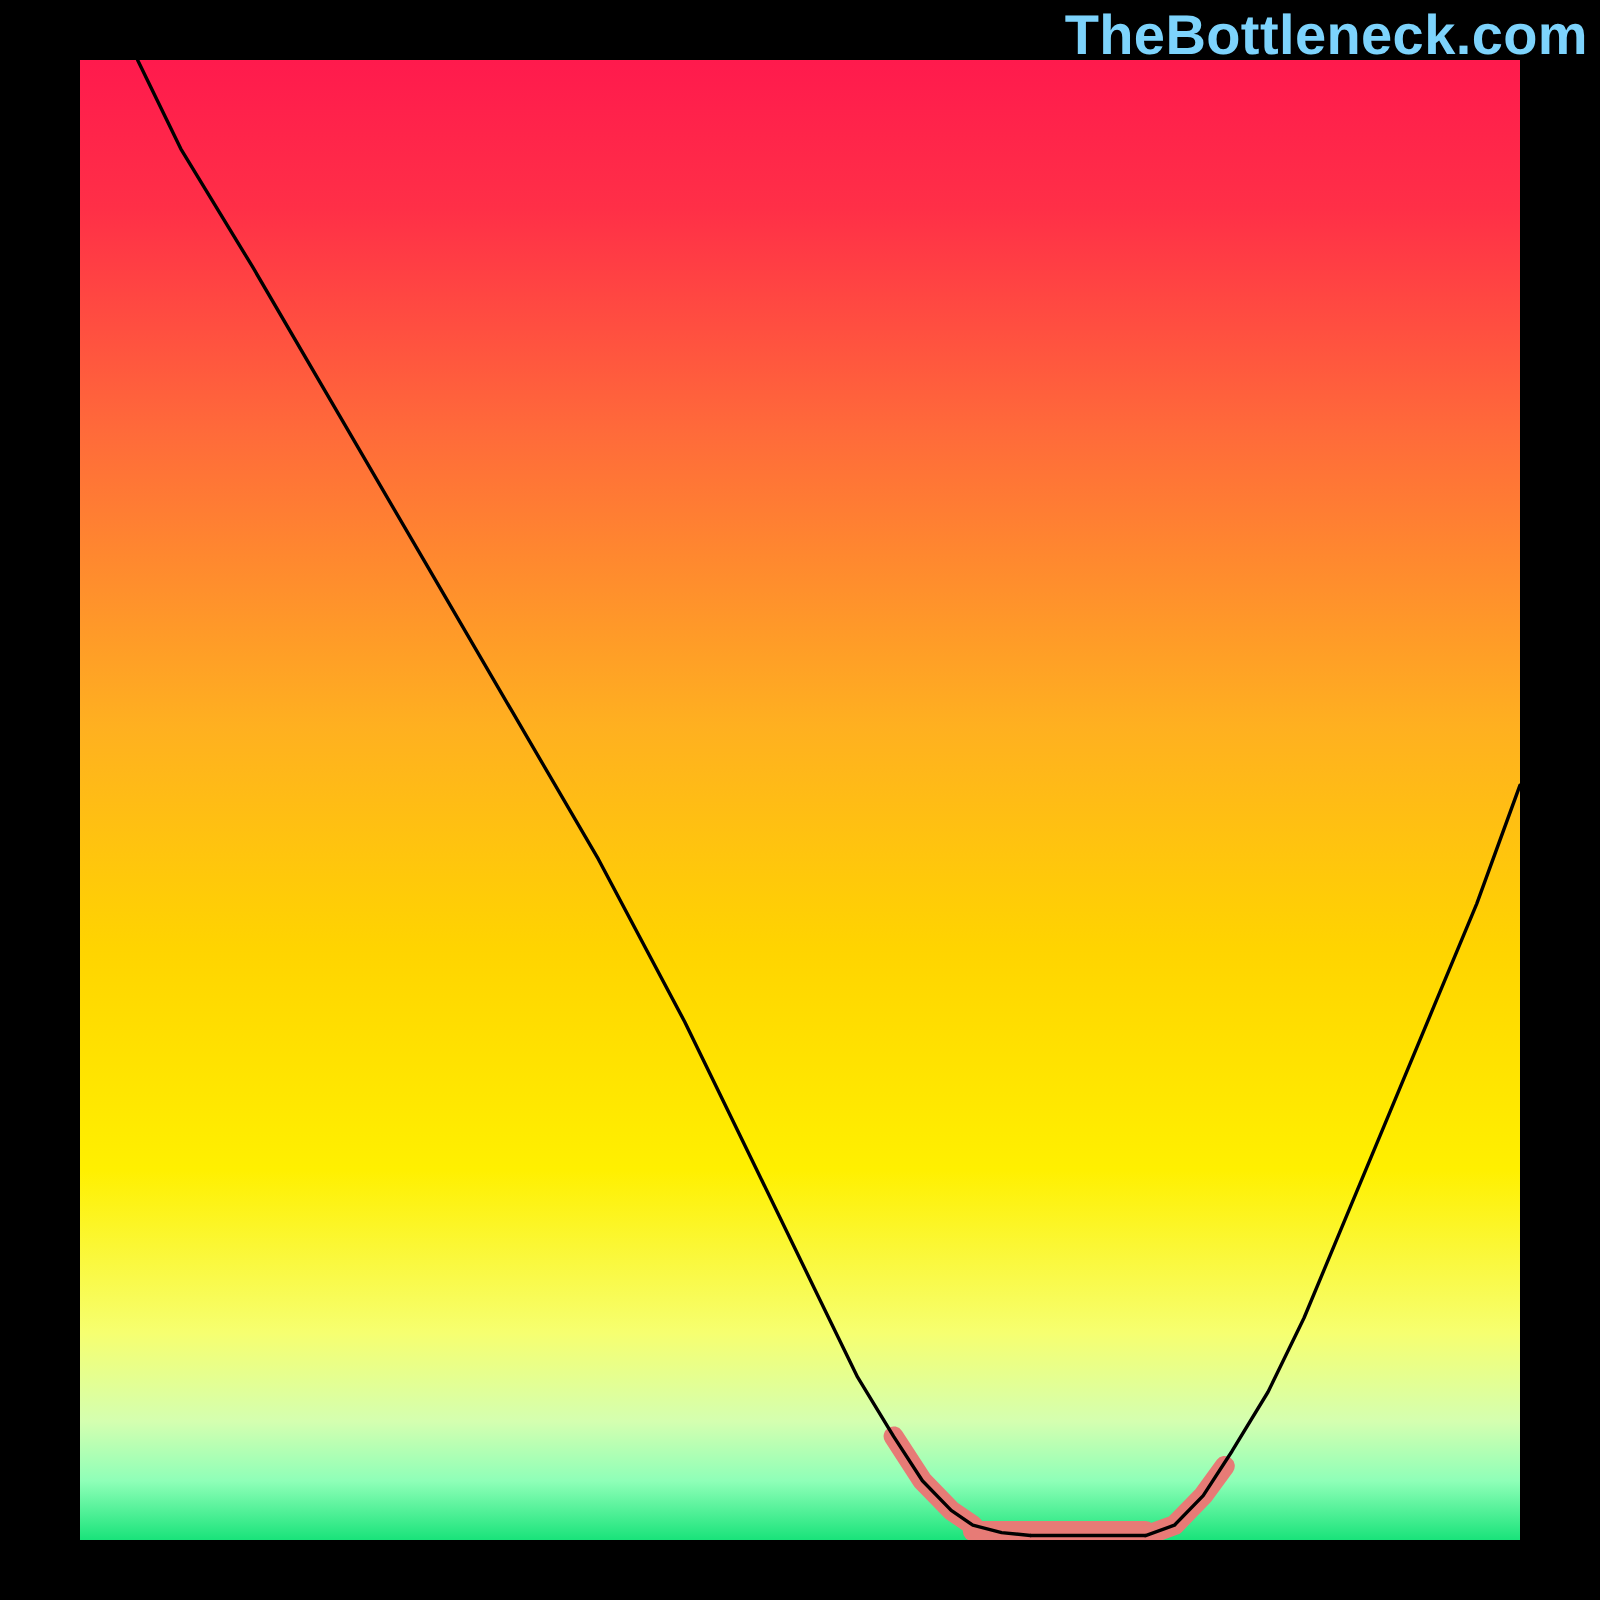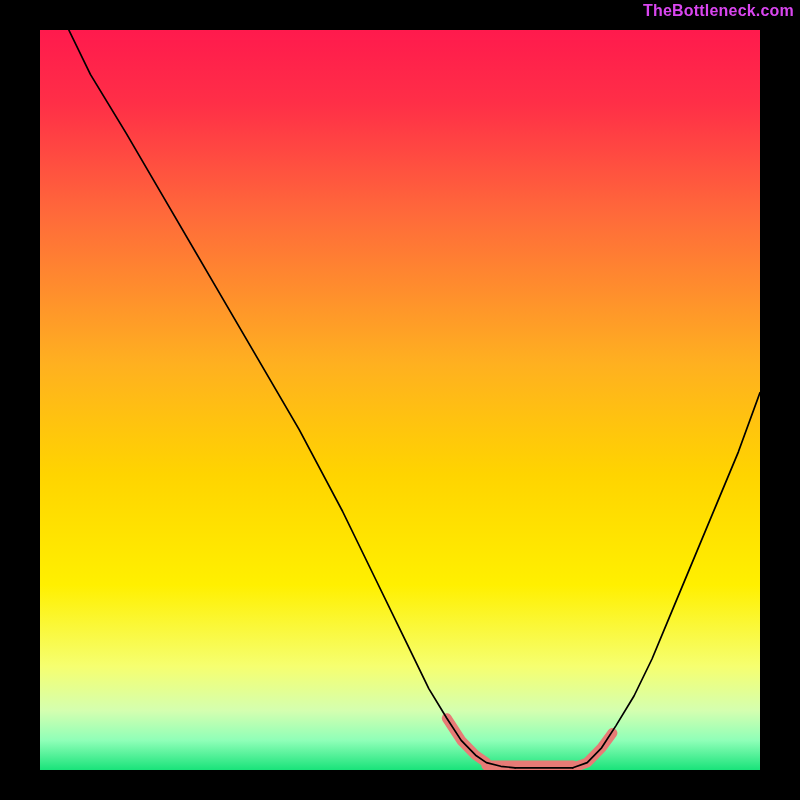--- a/index.html
+++ b/index.html
@@ -14,23 +14,23 @@
   .frame {
     position: relative;
     width: 800px;
     height: 800px;
     background: #000;
   }
   .watermark {
     position: absolute;
     top: 2px;
     right: 6px;
-    font-size: 16px;
+    font-size: 28px;
     font-weight: bold;
-    color: #d946ef;
+    color: #7dd3fc;
     letter-spacing: 0.2px;
     z-index: 10;
   }
   .plot-area {
     position: absolute;
     left: 40px;
     top: 30px;
     width: 720px;
     height: 740px;
     overflow: hidden;

